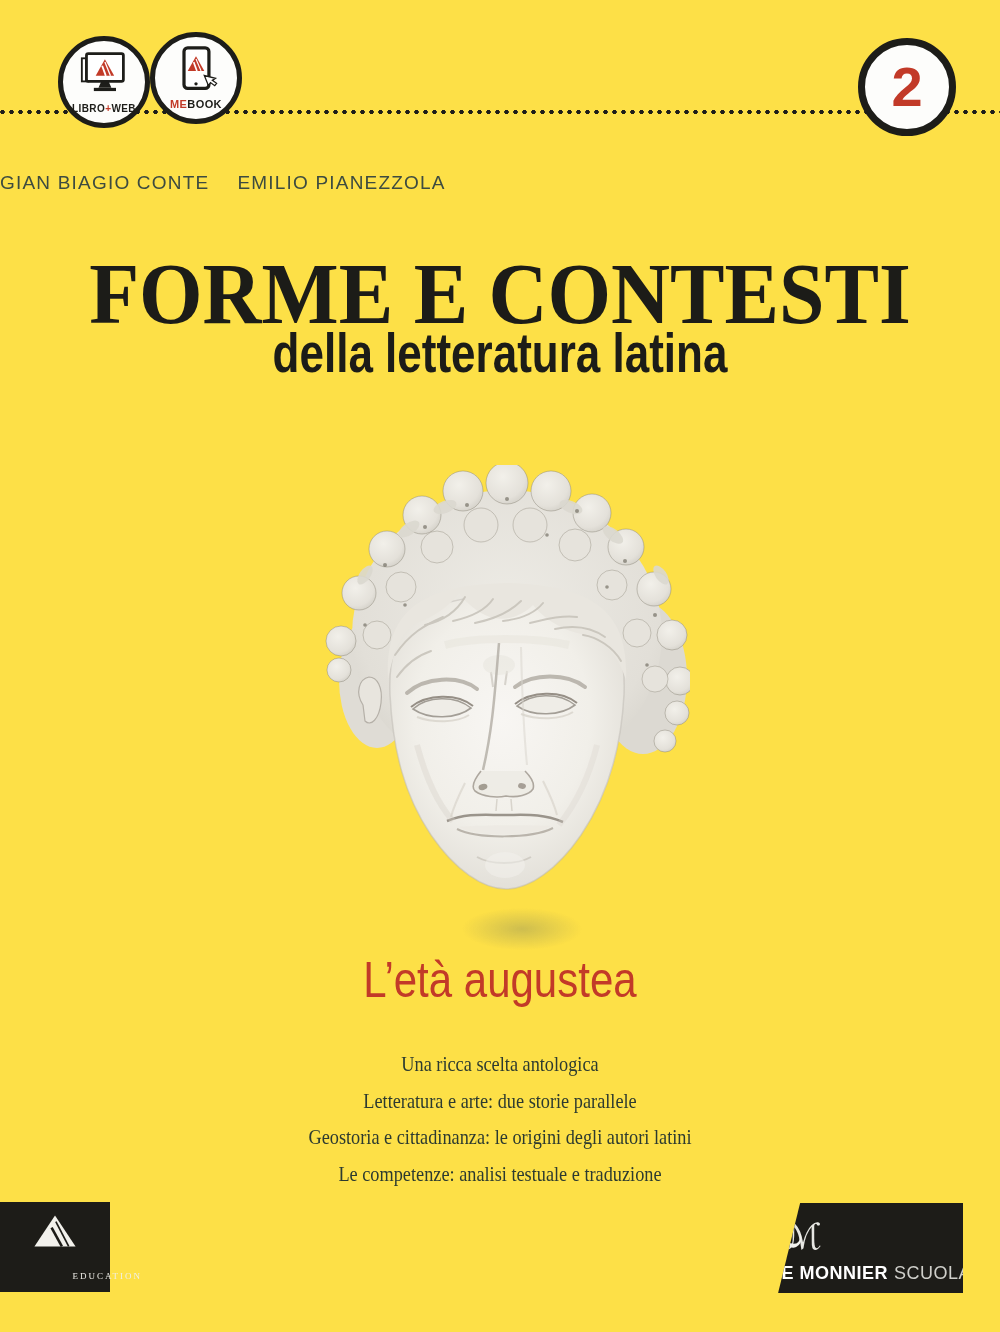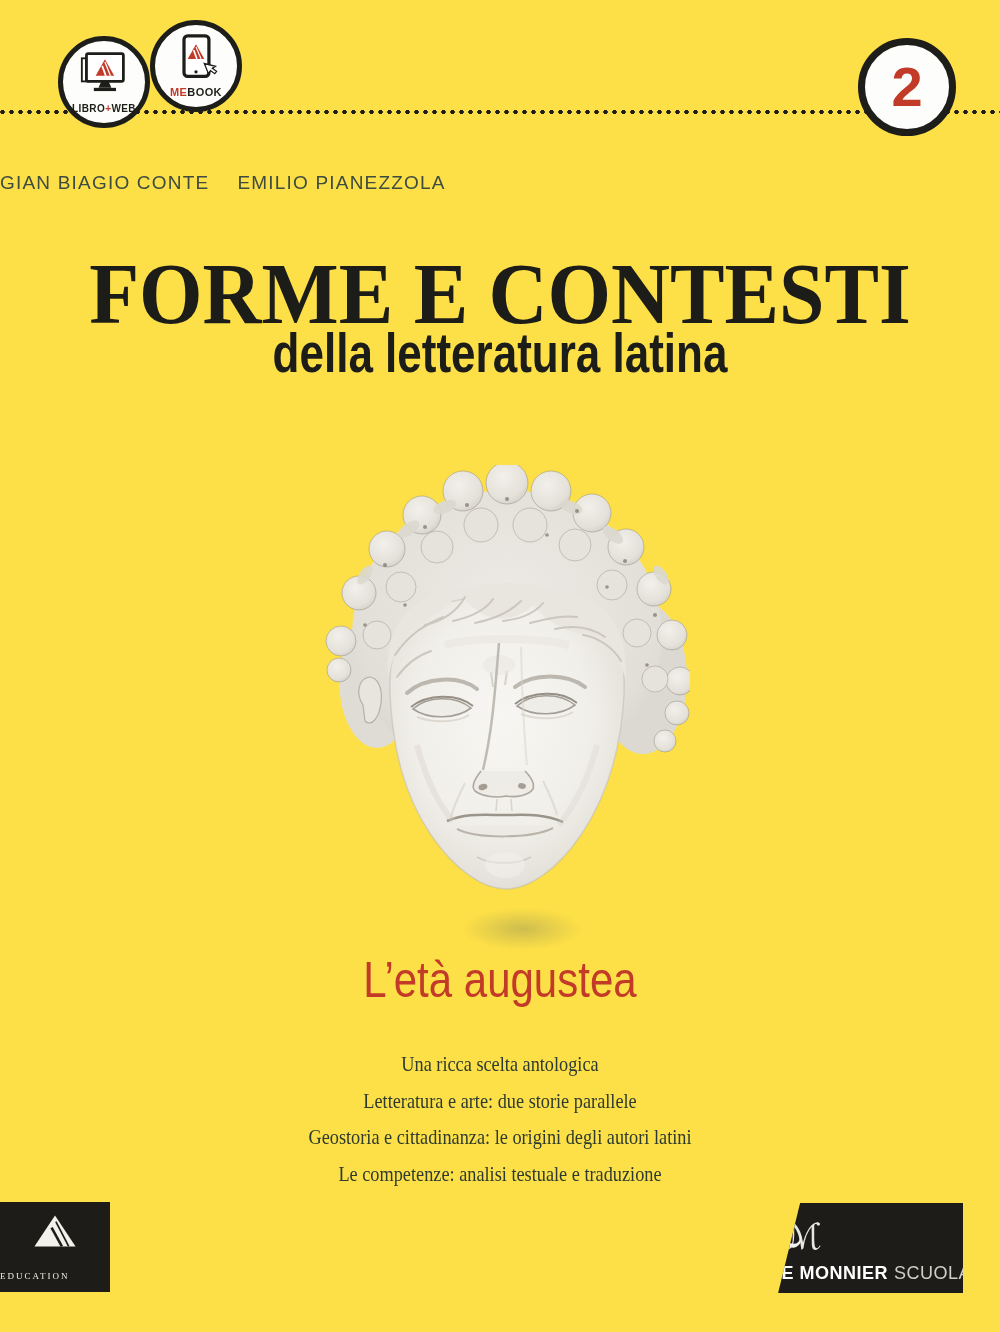--- a/index.html
+++ b/index.html
@@ -9,21 +9,21 @@
 
   
   .dotted{position:absolute;left:0;top:109px;width:1000px;height:6px;
     background-image:radial-gradient(circle at 2.5px 3px,#1d1d19 2px,rgba(0,0,0,0) 2.4px);
     background-size:9px 6px;background-repeat:repeat-x;}
 
   
   .badge{position:absolute;width:82px;height:82px;border:5px solid #1d1d19;border-radius:50%;
          background:#fdfdfb;text-align:center;}
   .badge-libroweb{left:58px;top:36px;}
-  .badge-mebook{left:150px;top:20px;}
+  .badge-mebook{left:150px;top:32px;}
   .badge svg{position:absolute;left:50%;transform:translateX(-50%);top:9px;}
   .badge-label{position:absolute;bottom:9px;width:100%;font-size:10px;font-weight:bold;
                letter-spacing:.4px;color:#1d1d19;white-space:nowrap;}
   .badge-label .red{color:#c23a28;}
   .vol-circle{position:absolute;left:858px;top:38px;width:84px;height:84px;border:7px solid #1d1d19;
               border-radius:50%;background:#fdfdfb;text-align:center;}
   .vol-circle span{display:block;line-height:84px;font-size:56px;font-weight:bold;color:#c23a28;}
 
   
   .authors{position:absolute;left:0;top:172px;width:100%;
@@ -45,22 +45,22 @@
      font-size:50px;line-height:70px;color:#c23a28;
      transform:scaleX(.84);transform-origin:50% 50%;white-space:nowrap;}
 
   .features{position:absolute;left:0;top:1046px;width:100%;text-align:center;
      font-family:"Liberation Serif",serif;font-size:21px;line-height:36.6px;color:#2c3a30;
      transform:scaleX(.87);transform-origin:50% 50%;}
 
   
   .pub-left{position:absolute;left:0;top:1202px;width:110px;height:90px;background:#1d1c18;}
   .pub-left svg{position:absolute;left:50%;top:10px;transform:translateX(-50%);}
-  .pub-left .edu{position:absolute;bottom:11px;width:100%;text-align:left;
-     font-family:"Liberation Serif",serif;font-size:9px;letter-spacing:2px;color:#f0efe9;}
+  .pub-left .edu{position:absolute;bottom:11px;width:100%;text-align:right;
+     font-family:"Liberation Serif",serif;font-size:9px;letter-spacing:2px;color:#f0efe9;padding-left:32px;}
   .pub-right{position:absolute;left:770px;top:1203px;width:193px;height:90px;background:#1d1c18;
      clip-path:polygon(15.6% 0,100% 0,100% 100%,4.2% 100%);}
   .monogram{position:absolute;top:0;width:100%;color:#f2f2ee;
      font-family:"DejaVu Sans",sans-serif;height:56px;}
   .monogram .mg-l{font-size:46px;line-height:56px;display:inline-block;}
   .monogram .mg-m{font-size:36px;line-height:56px;display:inline-block;margin-left:-20px;
      vertical-align:-2px;opacity:.95;}
   .pub-name{position:absolute;bottom:9px;width:100%;text-align:center;font-size:18px;
      letter-spacing:.5px;white-space:nowrap;}
   .pub-name .bold{font-weight:bold;color:#ffffff;}

